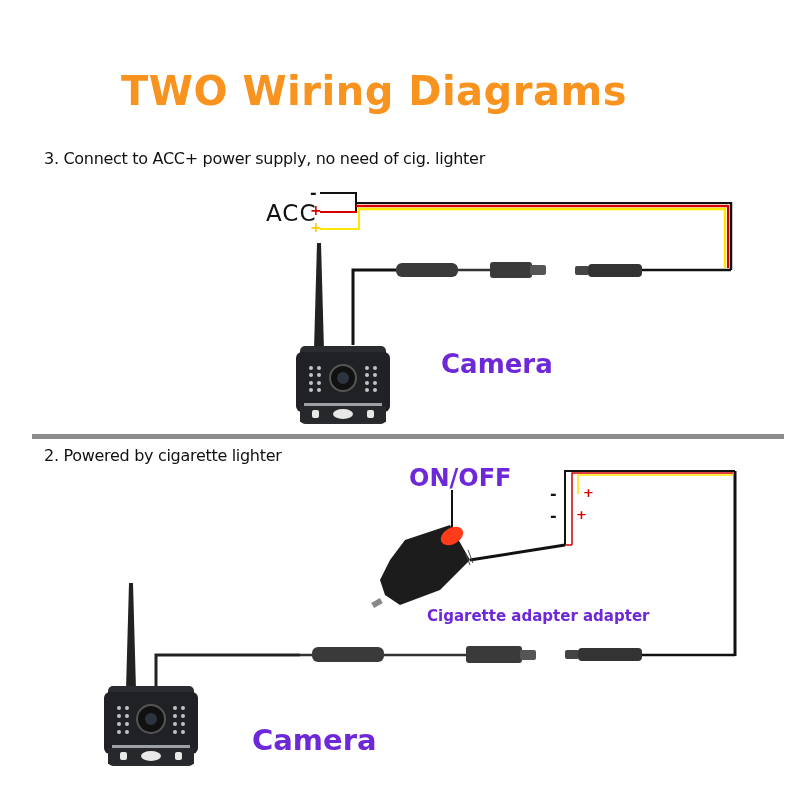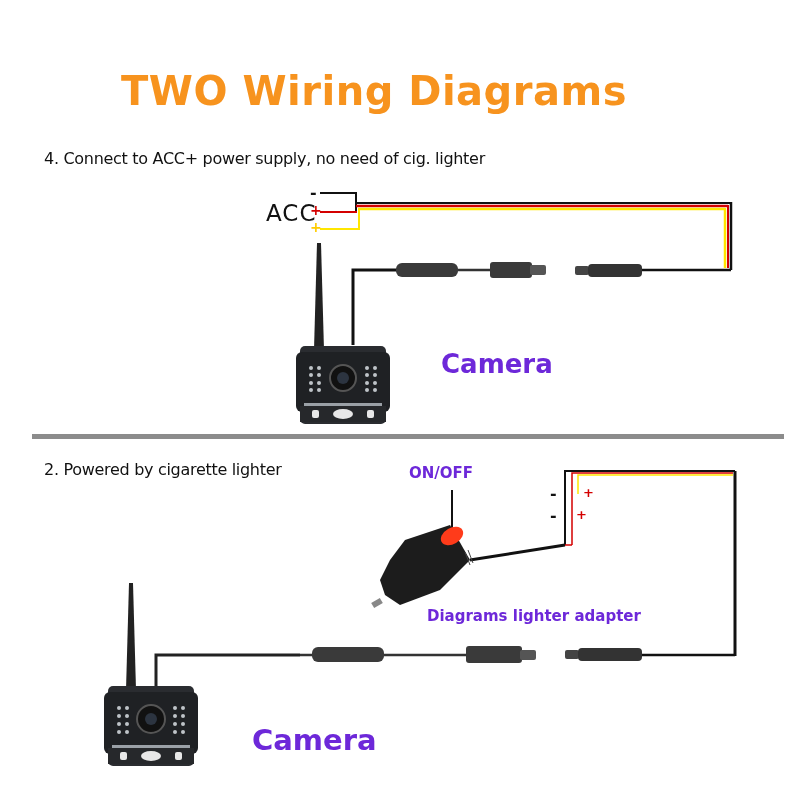--- a/index.html
+++ b/index.html
@@ -9,21 +9,21 @@
   .heading { font-family: "DejaVu Sans", sans-serif; font-size: 16px; color: #111; letter-spacing: -0.3px; }
   .label-big { font-family: "DejaVu Sans", sans-serif; font-weight: bold; color: #6d28d9; }
   .divider { left: 32px; width: 752px; top: 434px; height: 5px; background: #8c8c8c; }
   svg { position: absolute; left: 0; top: 0; }
 </style>
 </head>
 <body>
 
 <div class="abs title">TWO Wiring Diagrams</div>
 
-<div class="abs heading" style="left:44px; top:149px;">4. Connect to ACC+  power supply,  no need of cig. lighter</div>
+<div class="abs heading" style="left:44px; top:149px;">3. Connect to ACC+  power supply,  no need of cig. lighter</div>
 
 <svg width="800" height="800">
 
   <g>
     <line x1="320" y1="193" x2="357" y2="193" stroke="#111" stroke-width="2"></line>
     <line x1="356" y1="193" x2="356" y2="213" stroke="#111" stroke-width="2"></line>
     <line x1="320" y1="212" x2="357" y2="212" stroke="#d40000" stroke-width="2"></line>
     <line x1="320" y1="229" x2="360" y2="229" stroke="#ffe600" stroke-width="2"></line>
     <line x1="359" y1="210" x2="359" y2="230" stroke="#ffe600" stroke-width="2"></line>
 
@@ -80,22 +80,22 @@
 </svg>
 
 <div class="abs" style="left:310px; top:183px; font-size:16px; font-weight:bold; color:#111;">-</div>
 <div class="abs" style="left:266px; top:200px; font-size:23px; color:#111; letter-spacing:1px;">ACC</div>
 <div class="abs" style="left:310px; top:202px; font-size:14px; font-weight:bold; color:#d40000;">+</div>
 <div class="abs" style="left:310px; top:219px; font-size:14px; font-weight:bold; color:#ffcc00;">+</div>
 <div class="abs label-big" style="left:441px; top:349px; font-size:26px;">Camera</div>
 
 <div class="abs divider"></div>
 
-<div class="abs heading" style="left:44px; top:460px;">2.  Powered by cigarette lighter</div>
-<div class="abs label-big" style="left:409px; top:464px; font-size:15px;">ON/OFF</div>
+<div class="abs heading" style="left:44px; top:446px;">2.  Powered by cigarette lighter</div>
+<div class="abs label-big" style="left:409px; top:464px; font-size:24px;">ON/OFF</div>
 
 <svg width="800" height="800">
 
   <line x1="452" y1="490" x2="452" y2="528" stroke="#111" stroke-width="2"></line>
 
   <g>
     <polyline points="565,545 565,471 735,471" fill="none" stroke="#111" stroke-width="2"></polyline>
     <polyline points="572,545 572,473 733,473" fill="none" stroke="#d40000" stroke-width="1.5"></polyline>
     <polyline points="578,494 578,475 733,475" fill="none" stroke="#ffe600" stroke-width="1.5"></polyline>
     <line x1="735" y1="471" x2="735" y2="656" stroke="#111" stroke-width="3"></line>
@@ -154,14 +154,14 @@
     <rect x="16" y="174" width="7" height="8" rx="2" fill="#e8e8e8"></rect>
     <ellipse cx="47" cy="178" rx="10" ry="5" fill="#e8e8e8"></ellipse>
     <rect x="71" y="174" width="7" height="8" rx="2" fill="#e8e8e8"></rect>
   </g>
 </svg>
 
 <div class="abs" style="left:550px; top:484px; font-size:16px; font-weight:bold; color:#111;">-</div>
 <div class="abs" style="left:583px; top:485px; font-size:13px; font-weight:bold; color:#d40000;">+</div>
 <div class="abs" style="left:550px; top:506px; font-size:16px; font-weight:bold; color:#111;">-</div>
 <div class="abs" style="left:576px; top:507px; font-size:13px; font-weight:bold; color:#d40000;">+</div>
-<div class="abs label-big" style="left:427px; top:607px; font-size:15px;">Diagrams lighter adapter</div>
+<div class="abs label-big" style="left:427px; top:607px; font-size:15px;">Cigarette adapter adapter</div>
 <div class="abs label-big" style="left:252px; top:723px; font-size:29px;">Camera</div>
 
 </body></html>

